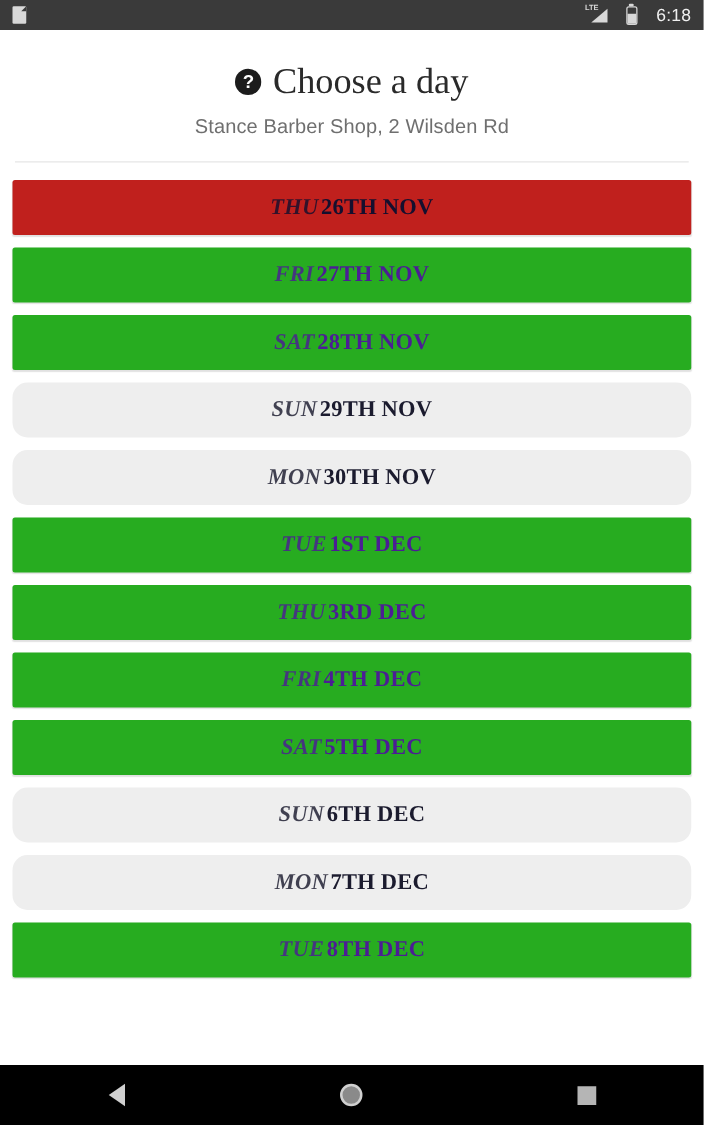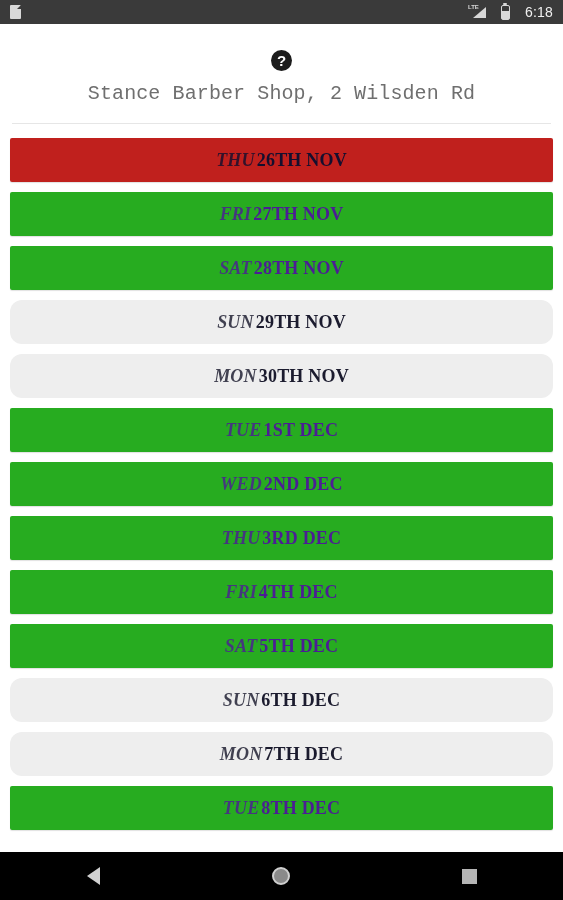--- a/index.html
+++ b/index.html
@@ -130,22 +130,22 @@
     font-size: 15px;
     font-weight: bold;
     display: inline-flex;
     align-items: center;
     justify-content: center;
     line-height: 1;
     flex: none;
   }
   .page-subtitle {
     margin: 11px 0 0 0;
-    font-family: Liberation Mono, monospace;
-    font-size: 20px;
+    font-family: Liberation Sans, sans-serif;
+    font-size: 16px;
     color: #6f6f6f;
     letter-spacing: 0.1px;
   }
   .header-divider {
     margin: 18px 12px 0 12px;
     height: 1px;
     background: #e6e6e6;
   }
 
   
@@ -252,20 +252,21 @@
     </span>
     <span class="sb-time">6:18</span>
   </div>
 </div>
 
 <div class="content-area">
 
   <div class="page-header">
     <h1 class="page-title">
       <span class="help-icon">?</span>
+      <span>Choose a day</span>
     </h1>
     <div class="page-subtitle">Stance Barber Shop, 2 Wilsden Rd</div>
     <div class="header-divider"></div>
   </div>
 
   <div class="day-list" id="day-list">
       <div class="day-btn selected">
         <span class="day-label">
           <span class="dow">THU</span>
           <span class="date">26TH NOV</span>
@@ -296,26 +297,20 @@
         </span>
       </div>
       <div class="day-btn available">
         <span class="day-label">
           <span class="dow">TUE</span>
           <span class="date">1ST DEC</span>
         </span>
       </div>
       <div class="day-btn available">
         <span class="day-label">
-          <span class="dow">WED</span>
-          <span class="date">2ND DEC</span>
-        </span>
-      </div>
-      <div class="day-btn available">
-        <span class="day-label">
           <span class="dow">THU</span>
           <span class="date">3RD DEC</span>
         </span>
       </div>
       <div class="day-btn available">
         <span class="day-label">
           <span class="dow">FRI</span>
           <span class="date">4TH DEC</span>
         </span>
       </div>

